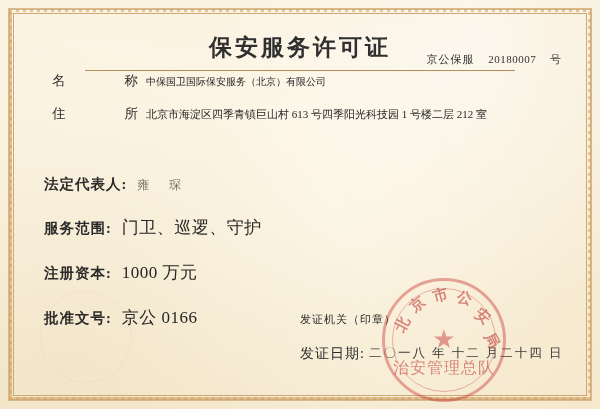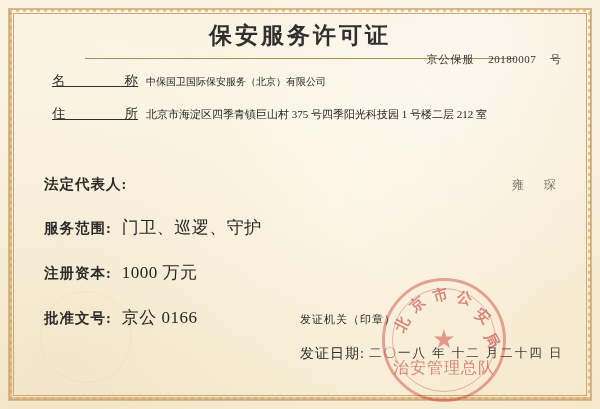--- a/index.html
+++ b/index.html
@@ -65,21 +65,21 @@
     -webkit-mask:
       linear-gradient(#000 0 0) content-box exclude,
       linear-gradient(#000 0 0);
     mask-composite: exclude;
     pointer-events: none;
   }
 
   .content {
     position: absolute;
     inset: 0;
-    padding: 0;
+    padding: 12px;
   }
 
   .title {
     text-align: center;
     font-size: 23px;
     font-weight: bold;
     letter-spacing: 3px;
     color: #2f2f2f;
     margin-top: 20px;
     font-family: "DejaVu Serif", "Liberation Serif", serif;
@@ -117,21 +117,20 @@
     font-size: 13.5px;
     color: #2e2e2e;
     white-space: nowrap;
     flex: 0 0 auto;
   }
   .label.spread {
     display: inline-block;
     width: 86px;
     text-align: justify;
     text-align-last: justify;
-    text-decoration: underline;
   }
   .value {
     font-size: 10px;
     color: #262626;
     margin-left: 8px;
     line-height: 1.5;
     flex: 1 1 auto;
   }
   .value.small { font-size: 11px; }
 
@@ -159,21 +158,20 @@
     color: #262626;
     margin-left: 10px;
     flex: 1 1 auto;
     letter-spacing: 0.5px;
   }
   .value2.handwritten {
     font-size: 12px;
     letter-spacing: 4px;
     color: #5a5348;
     opacity: 0.85;
-    text-align: right;
   }
 
   .issuer {
     position: absolute;
     left: 300px;
     top: 312px;
     font-size: 11px;
     letter-spacing: 1px;
     color: #2b2b2b;
   }
@@ -276,21 +274,21 @@
       <span>号</span>
     </div>
 
     <div class="fields">
       <div class="row">
         <span class="label spread">名　称</span>
         <span class="value">中保国卫国际保安服务（北京）有限公司</span>
       </div>
       <div class="row">
         <span class="label spread">住　所</span>
-        <span class="value small">北京市海淀区四季青镇巨山村 375 号四季阳光科技园 1 号楼二层 212 室</span>
+        <span class="value small">北京市海淀区四季青镇巨山村 613 号四季阳光科技园 1 号楼二层 212 室</span>
       </div>
     </div>
 
     <div class="fields2">
       <div class="row2">
         <span class="label2">法定代表人:</span>
         <span class="value2 handwritten">雍　琛</span>
       </div>
       <div class="row2">
         <span class="label2">服务范围:</span>

